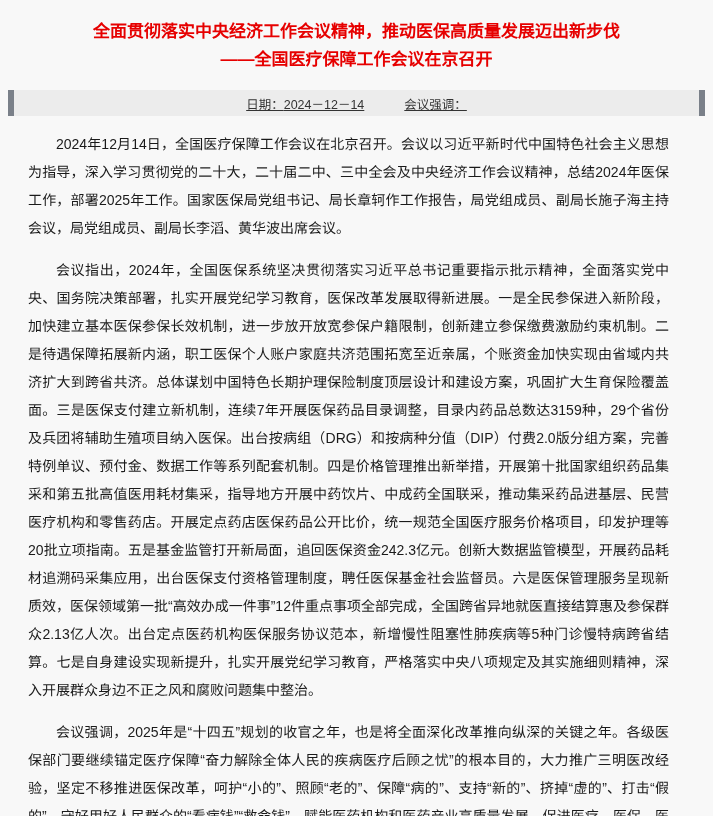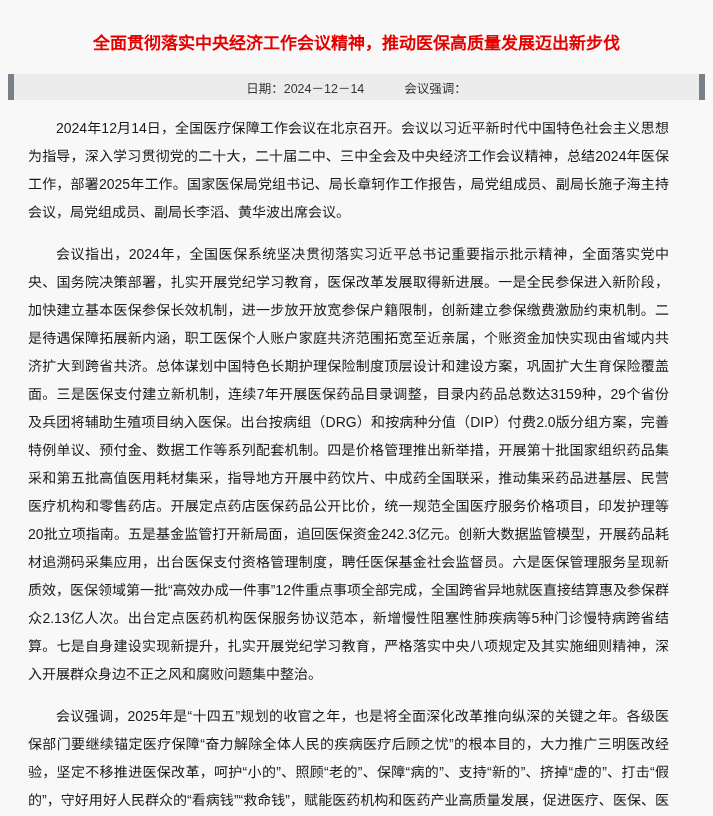--- a/index.html
+++ b/index.html
@@ -21,33 +21,34 @@
     margin:0 auto;
     background:var(--page-bg);
     padding:18px 28px 24px 28px;
   }
   .title{
     color:var(--title-red);
     font-size:17px;
     font-weight:bold;
     line-height:28px;
     text-align:center;
-    margin:12px;
+    margin:0;
   }
   .meta-bar{
     position:relative;
     margin:16px -20px 4px -20px;
     height:26px;
     background:var(--meta-bg);
     display:flex;
     align-items:center;
     justify-content:center;
     gap:40px;
     font-size:12.5px;
     color:#333;
+    text-decoration:underline;
   }
   .meta-cap{
     position:absolute;
     top:0;bottom:0;
     width:6px;
     background:var(--cap-color);
   }
   .meta-cap.left{left:0;}
   .meta-cap.right{right:0;}
   .article-body{margin-top:4px;}
@@ -60,20 +61,21 @@
     margin:14px 16px 0 0;
   }
   .para .bold{font-weight:normal;}
 </style>
 </head>
 <body>
 
 <div class="page">
 
   <h1 class="title">全面贯彻落实中央经济工作会议精神，推动医保高质量发展迈出新步伐</h1>
+  <h1 class="title">——全国医疗保障工作会议在京召开</h1>
 
   <div class="meta-bar">
     <span class="meta-cap left"></span>
     <span class="meta-text"><span>日期：</span><span>2024－12－14</span></span>
     <span class="meta-text">会议强调：</span>
     <span class="meta-cap right"></span>
   </div>
 
   <div class="article-body">
       <p class="para"><span>2024年12月14日，全国医疗保障工作会议在北京召开。会议以习近平新时代中国特色社会主义思想为指导，深入学习贯彻党的二十大，二十届二中、三中全会及中央经济工作会议精神，总结2024年医保工作，部署2025年工作。国家医保局党组书记、局长章轲作工作报告，局党组成员、副局长施子海主持会议，局党组成员、副局长李滔、黄华波出席会议。</span></p>

